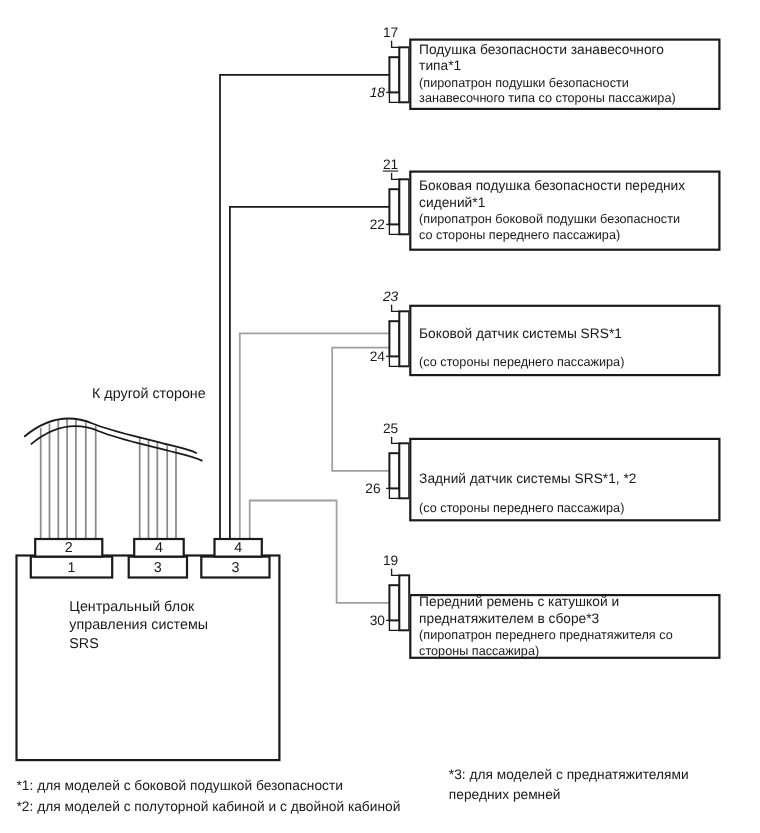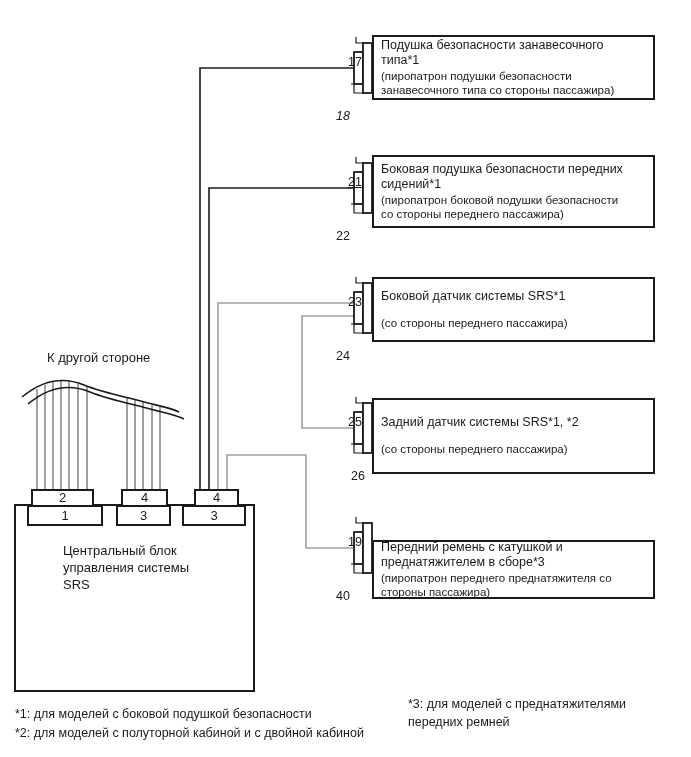--- a/index.html
+++ b/index.html
@@ -8,24 +8,24 @@
     font-family:"Liberation Sans","DejaVu Sans",sans-serif;color:#1a1a1a;
     overflow:hidden;
   }
   .canvas svg{position:absolute;left:0;top:0;}
   .device-box{
     position:absolute;left:372px;width:283px;border:2px solid #1a1a1a;
     box-sizing:border-box;background:#fff;
     display:flex;flex-direction:column;justify-content:center;
     padding:2px 24px 2px 7px;row-gap:2px;
   }
-  .device-box.spread{row-gap:13px;}
+  .device-box.spread{row-gap:13px;justify-content:flex-end;}
   .device-title{font-size:12.5px;line-height:1.2;}
   .device-subtitle{font-size:11.5px;line-height:1.2;}
-  .pin-num{position:absolute;width:30px;font-size:12.5px;text-align:right;line-height:14px;margin-top:32px;}
+  .pin-num{position:absolute;width:30px;font-size:12.5px;text-align:right;line-height:14px;}
   .conn-num{position:absolute;font-size:13px;text-align:center;}
   .footnote{position:absolute;font-size:12.5px;line-height:1.45;}
   .plain-label{position:absolute;font-size:13px;line-height:1.3;}
 </style>
 </head>
 <body>
 
 <div class="canvas">
 
   <svg width="691" height="757" viewBox="0 0 691 757">
@@ -94,21 +94,21 @@
         <path d="M351,204 H354 V213 H363"></path>
       <path d="M356,277 V283 H363"></path>
         <path d="M351,324 H354 V333 H363"></path>
       <path d="M356,397 V403 H363"></path>
         <path d="M351,444 H354 V453 H363"></path>
       <path d="M356,517 V523 H363"></path>
         <path d="M351,564 H354 V573 H363"></path>
     </g>
   </svg>
 
-  <div class="plain-label" style="left:47px;top:350px;width:140px;text-align:left;">К другой стороне</div>
+  <div class="plain-label" style="left:47px;top:350px;width:140px;text-align:right;">К другой стороне</div>
 
   <div class="plain-label" style="left:63px;top:543px;width:155px;">Центральный блок управления системы SRS</div>
 
   <div class="conn-num" style="left:32px;top:490px;width:61px;line-height:16px;">2</div>
   <div class="conn-num" style="left:28px;top:506px;width:74px;line-height:19px;">1</div>
   <div class="conn-num" style="left:122px;top:490px;width:45px;line-height:16px;">4</div>
   <div class="conn-num" style="left:117px;top:506px;width:53px;line-height:19px;">3</div>
   <div class="conn-num" style="left:195px;top:490px;width:43px;line-height:16px;">4</div>
   <div class="conn-num" style="left:183px;top:506px;width:62px;line-height:19px;">3</div>
 
@@ -119,36 +119,36 @@
     <div class="device-subtitle">(пиропатрон подушки безопасности занавесочного типа со стороны пассажира)</div>
   </div>
 
   <div class="pin-num" style="left:332px;top:143px;text-decoration:underline;">21</div>
   <div class="pin-num" style="left:320px;top:197px;">22</div>
   <div class="device-box" style="top:155px;height:73px;">
     <div class="device-title">Боковая подушка безопасности передних сидений*1</div>
     <div class="device-subtitle">(пиропатрон боковой подушки безопасности со стороны переднего пассажира)</div>
   </div>
 
-  <div class="pin-num" style="left:332px;top:263px;">23</div>
+  <div class="pin-num" style="left:332px;top:263px;font-style:italic;">23</div>
   <div class="pin-num" style="left:320px;top:317px;">24</div>
   <div class="device-box spread" style="top:277px;height:65px;">
     <div class="device-title">Боковой датчик системы SRS*1</div>
     <div class="device-subtitle">(со стороны переднего пассажира)</div>
   </div>
 
   <div class="pin-num" style="left:332px;top:383px;">25</div>
-  <div class="pin-num" style="left:335px;top:437px;">26</div>
+  <div class="pin-num" style="left:316px;top:437px;">26</div>
   <div class="device-box spread" style="top:398px;height:76px;">
     <div class="device-title">Задний датчик системы SRS*1, *2</div>
     <div class="device-subtitle">(со стороны переднего пассажира)</div>
   </div>
 
   <div class="pin-num" style="left:332px;top:503px;">19</div>
-  <div class="pin-num" style="left:320px;top:557px;">40</div>
+  <div class="pin-num" style="left:320px;top:557px;">30</div>
   <div class="device-box" style="top:540px;height:59px;">
     <div class="device-title">Передний ремень с катушкой и преднатяжителем в сборе*3</div>
     <div class="device-subtitle">(пиропатрон переднего преднатяжителя со стороны пассажира)</div>
   </div>
 
   <div class="footnote" style="left:15px;top:705px;width:400px;">*1: для моделей с боковой подушкой безопасности</div>
   <div class="footnote" style="left:15px;top:724px;width:420px;">*2: для моделей с полуторной кабиной и с двойной кабиной</div>
   <div class="footnote" style="left:408px;top:695px;width:252px;">*3: для моделей с преднатяжителями передних ремней</div>
 
 </div>

